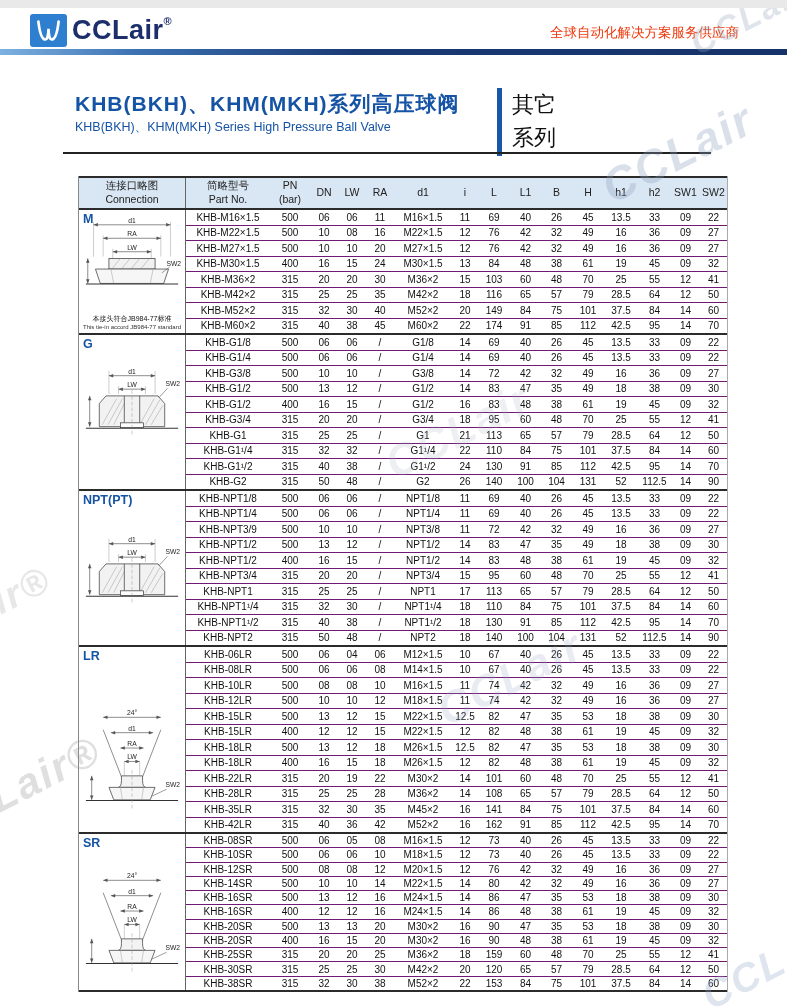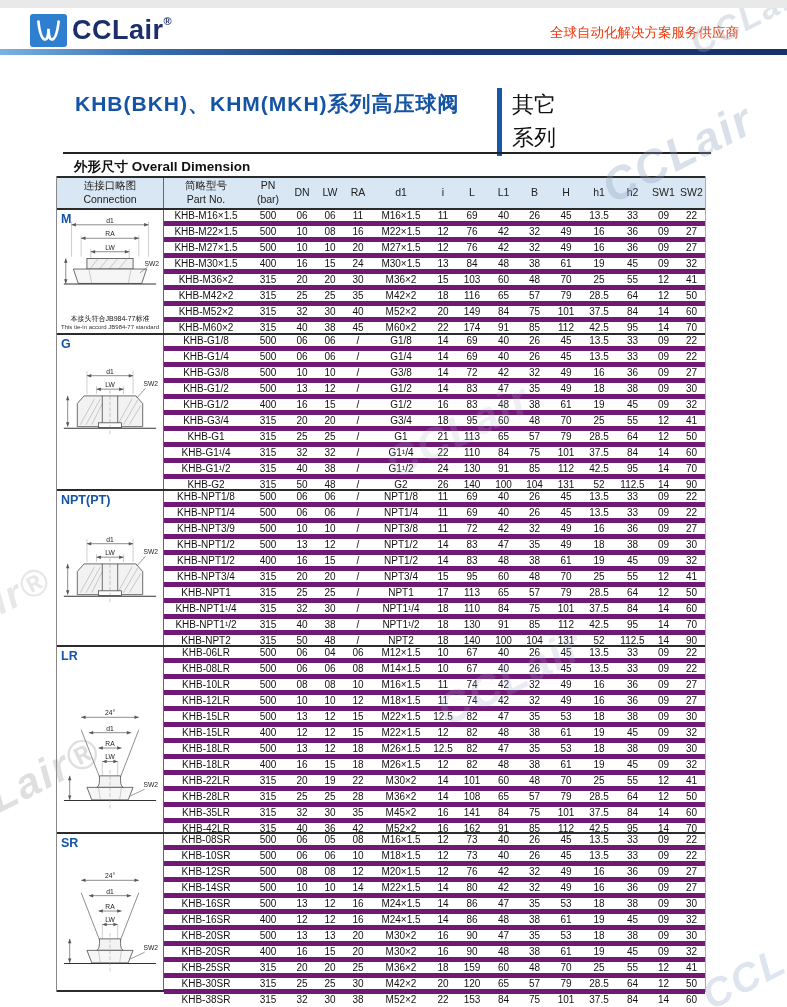--- a/index.html
+++ b/index.html
@@ -17,37 +17,37 @@
             background:linear-gradient(90deg,#7db1e0 0%,#3a6fb0 18%,#1a3a74 45%,#16326a 100%)}
   
   .title-cn{position:absolute;left:75px;top:82px;font-size:21px;font-weight:bold;color:#1553a4;letter-spacing:1px}
   .title-en{position:absolute;left:75px;top:111px;font-size:12.5px;color:#1553a4}
   .side-label{position:absolute;left:497px;top:80px;display:flex}
   .side-bar{width:5px;height:68px;background:#1856a8;margin-right:10px}
   .side-text{font-family:"DejaVu Serif","Liberation Serif",serif;font-size:22px;color:#111;line-height:1.5}
   .rule{position:absolute;left:63px;top:144px;width:648px;height:2px;background:#222}
   .section-title{position:absolute;left:74px;top:150px;font-size:13.5px;font-weight:bold;color:#111}
   
-  .table{position:absolute;left:56px;top:168px;width:650px;border-left:1px solid #888;border-right:1px solid #aaa;background:#fff}
+  .table{position:absolute;left:78px;top:168px;width:650px;border-left:1px solid #888;border-right:1px solid #aaa;background:#fff}
   .thead{display:flex;height:34px;background:#d9e6f3;border-top:2px solid #2b2b2b;border-bottom:2px solid #2b2b2b}
   .hcell{display:flex;flex-direction:column;justify-content:center;align-items:center;
          font-size:10.5px;color:#222;line-height:1.3;text-align:center}
   .hcell.c0{border-right:1px solid #666}
   .tgroup{display:flex;border-bottom:2px solid #2b2b2b}
   .g-m{height:125px}.g-g{height:156px}.g-npt{height:156px}.g-lr{height:187px}.g-sr{height:158px}
   .conncell{width:107px;border-right:1px solid #666;position:relative;flex-shrink:0}
   .glabel{position:absolute;top:2px;left:4px;font-size:12.5px;font-weight:bold;color:#1553a4;z-index:2}
   .diag{position:absolute;left:3px;width:100px}
   .g-m .diag{top:6px}.g-g .diag{top:28px}.g-npt .diag{top:40px}.g-lr .diag{bottom:8px}.g-sr .diag{bottom:3px}
   .diag text{font-family:"Liberation Sans",sans-serif}
   .connnote{position:absolute;bottom:2px;left:1px;right:1px;text-align:center;z-index:2}
   .note-cn{font-size:7px;color:#111}
   .note-en{font-size:6px;color:#333;line-height:1.25}
   .rows{flex:1;display:flex;flex-direction:column}
-  .trow{flex:1;display:flex;align-items:stretch;border-bottom:5px solid #701a75}
+  .trow{flex:1;display:flex;align-items:stretch;border-bottom:1px solid #701a75}
   .trow:last-child{border-bottom:none}
   .cell{display:flex;justify-content:center;align-items:center;font-size:10px;color:#111;
         white-space:nowrap;overflow:hidden}
   .c0{width:107px}.c1{width:84px}.c2{width:40px}.c3{width:28px}.c4{width:28px}.c5{width:28px}
   .c6{width:58px}.c7{width:26px}.c8{width:32px}.c9{width:31px}.c10{width:31px}.c11{width:32px}
   .c12{width:34px}.c13{width:33px}.c14{width:29px}.c15{width:27px}
   
   .wm{position:absolute;font-weight:bold;font-style:italic;transform:rotate(-27deg);
       pointer-events:none;letter-spacing:2px;z-index:3}
   .wm0{left:686px;top:-10px;font-size:34px;color:rgba(150,165,185,.30)}
@@ -69,31 +69,31 @@
         <path d="M3 3 C4.5 16 7 19 9.2 19 C11.4 19 12 13 12 9.5 C12 13 12.6 19 14.8 19 C17 19 19.5 16 21 3" fill="none" stroke="#ffffff" stroke-width="2.4" stroke-linecap="round"></path>
       </svg>
     </span>
     <span class="logo-text">CCLair</span>
     <span class="logo-reg">®</span>
   </div>
   <div class="slogan">全球自动化解决方案服务供应商</div>
   <div class="blue-bar"></div>
 
   <div class="title-cn">KHB(BKH)、KHM(MKH)系列高压球阀</div>
+  <div class="title-en">KHB(BKH)、KHM(MKH) Series High Pressure Ball Valve</div>
 
   <div class="side-label">
     <span class="side-bar"></span>
     <span class="side-text">
       <div>其它</div>
       <div>系列</div>
     </span>
   </div>
 
   <div class="rule"></div>
-  <div class="section-title">外形尺寸 Overall Dimension</div>
 
   <div class="table">
     <div class="thead">
         <div class="hcell c0">
           <div>连接口略图</div>
           <div>Connection</div>
         </div>
         <div class="hcell c1">
           <div>简略型号</div>
           <div>Part No.</div>

